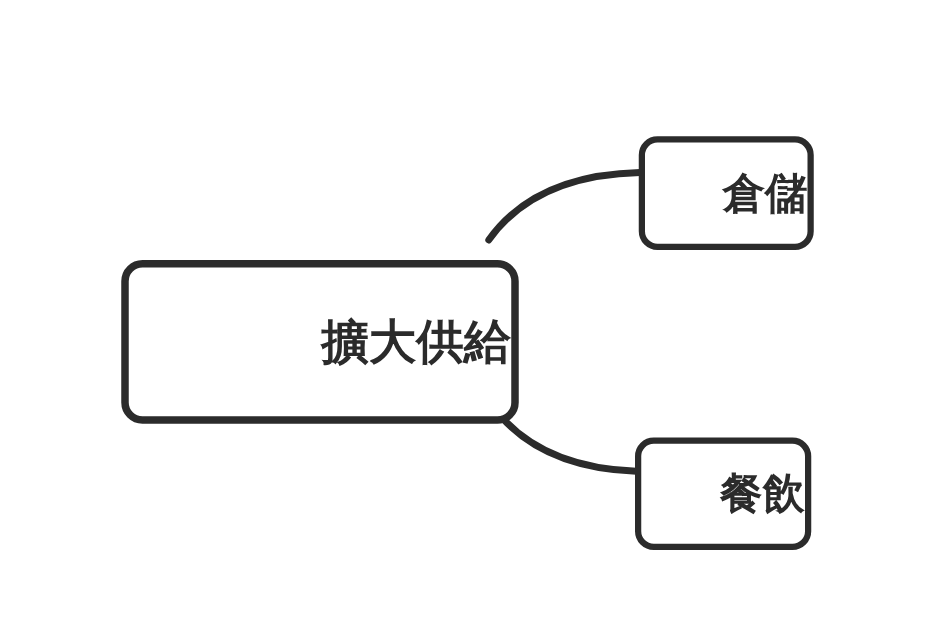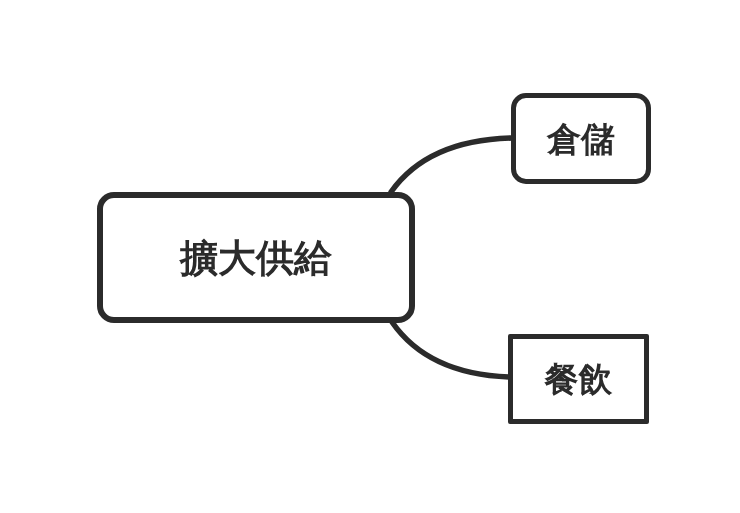--- a/index.html
+++ b/index.html
@@ -24,25 +24,26 @@
     pointer-events: none;
   }
   .node {
     position: absolute;
     box-sizing: border-box;
     background: #ffffff;
     border: 5px solid #2b2b2b;
     border-radius: 16px;
     display: flex;
     align-items: center;
-    justify-content: center;
+    justify-content: flex-end;
     color: #2b2b2b;
     font-weight: bold;
     line-height: 1;
     white-space: nowrap;
+    margin-top: 16px;
   }
   .node-root {
     left: 97px;
     top: 192px;
     width: 318px;
     height: 131px;
     border-width: 6px;
     border-radius: 17px;
     font-size: 38px;
   }
@@ -52,21 +53,21 @@
     width: 140px;
     height: 91px;
     border-radius: 15px;
     font-size: 34px;
   }
   .node-child-bottom {
     left: 508px;
     top: 334px;
     width: 141px;
     height: 90px;
-    border-radius: 2px;
+    border-radius: 15px;
     font-size: 34px;
   }
 </style>
 </head>
 <body>
 
 <div class="canvas">
 
   <svg class="connectors" viewBox="0 0 740 513" xmlns="http://www.w3.org/2000/svg">
     <path d="M 391 192 Q 428 140 512 138" fill="none" stroke="#2b2b2b" stroke-width="5.5" stroke-linecap="round"></path>

